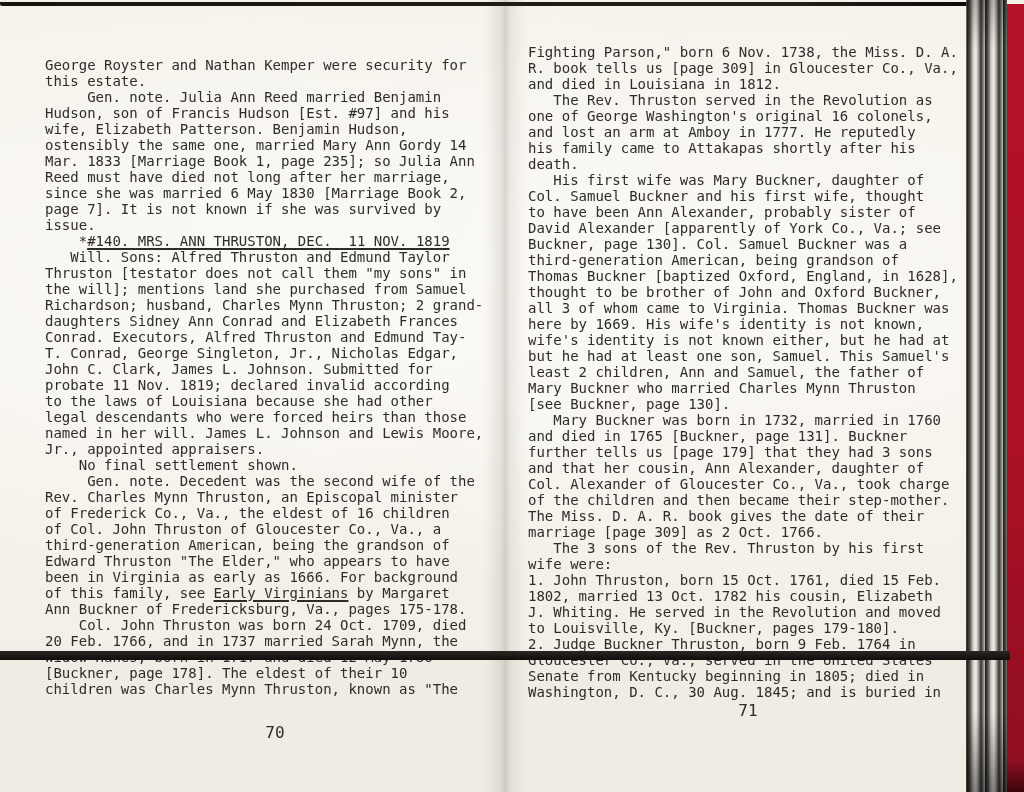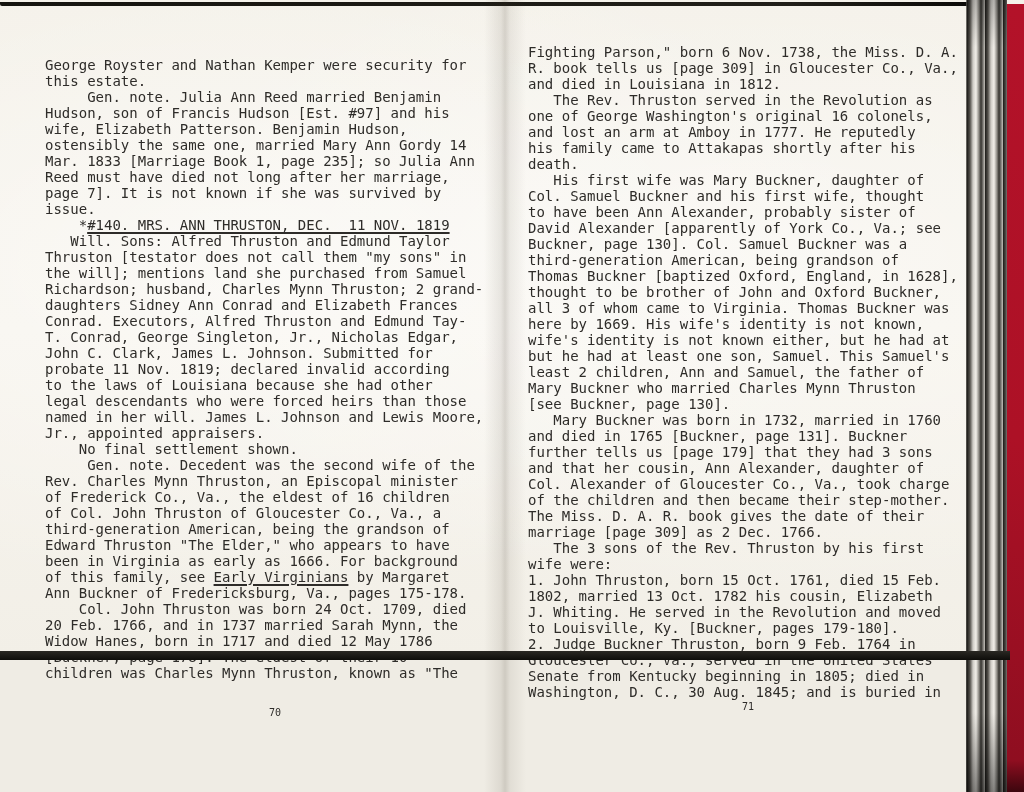--- a/index.html
+++ b/index.html
@@ -68,21 +68,21 @@
     font-size: 14px;
     line-height: 16px;
     letter-spacing: 0;
   }
   .page-left  .page-text { margin-top: 57px; }
   .page-right .page-text { margin-top: 44px; }
   .tline { white-space: pre; height: 16px; }
   .u { text-decoration: underline; text-underline-offset: 2px; text-decoration-thickness: 1.5px; }
   .page-number {
     color: var(--ink, #2e2c29);
-    font-size: 10px;
+    font-size: 16px;
     text-align: center;
     white-space: pre;
   }
   .page-left  .page-number { margin-top: 26px; }
   .page-right .page-number { margin-top: 1px; }
 </style>
 </head>
 <body>
 
 <div class="book">
@@ -92,20 +92,21 @@
   <div class="page page-left">
     <div class="page-text">
         <div class="tline"><span>George Royster and Nathan Kemper were security for</span></div>
         <div class="tline"><span>this estate.</span></div>
         <div class="tline"><span>     Gen. note. Julia Ann Reed married Benjamin</span></div>
         <div class="tline"><span>Hudson, son of Francis Hudson [Est. #97] and his</span></div>
         <div class="tline"><span>wife, Elizabeth Patterson. Benjamin Hudson,</span></div>
         <div class="tline"><span>ostensibly the same one, married Mary Ann Gordy 14</span></div>
         <div class="tline"><span>Mar. 1833 [Marriage Book 1, page 235]; so Julia Ann</span></div>
         <div class="tline"><span>Reed must have died not long after her marriage,</span></div>
+        <div class="tline"><span>since she was married 6 May 1830 [Marriage Book 2,</span></div>
         <div class="tline"><span>page 7]. It is not known if she was survived by</span></div>
         <div class="tline"><span>issue.</span></div>
         <div class="tline"><span>    *</span><span class="u">#140. MRS. ANN THRUSTON, DEC.  11 NOV. 1819</span></div>
         <div class="tline"><span>   Will. Sons: Alfred Thruston and Edmund Taylor</span></div>
         <div class="tline"><span>Thruston [testator does not call them "my sons" in</span></div>
         <div class="tline"><span>the will]; mentions land she purchased from Samuel</span></div>
         <div class="tline"><span>Richardson; husband, Charles Mynn Thruston; 2 grand-</span></div>
         <div class="tline"><span>daughters Sidney Ann Conrad and Elizabeth Frances</span></div>
         <div class="tline"><span>Conrad. Executors, Alfred Thruston and Edmund Tay-</span></div>
         <div class="tline"><span>T. Conrad, George Singleton, Jr., Nicholas Edgar,</span></div>
@@ -159,21 +160,21 @@
         <div class="tline"><span>least 2 children, Ann and Samuel, the father of</span></div>
         <div class="tline"><span>Mary Buckner who married Charles Mynn Thruston</span></div>
         <div class="tline"><span>[see Buckner, page 130].</span></div>
         <div class="tline"><span>   Mary Buckner was born in 1732, married in 1760</span></div>
         <div class="tline"><span>and died in 1765 [Buckner, page 131]. Buckner</span></div>
         <div class="tline"><span>further tells us [page 179] that they had 3 sons</span></div>
         <div class="tline"><span>and that her cousin, Ann Alexander, daughter of</span></div>
         <div class="tline"><span>Col. Alexander of Gloucester Co., Va., took charge</span></div>
         <div class="tline"><span>of the children and then became their step-mother.</span></div>
         <div class="tline"><span>The Miss. D. A. R. book gives the date of their</span></div>
-        <div class="tline"><span>marriage [page 309] as 2 Dec. 1766.</span></div>
+        <div class="tline"><span>marriage [page 309] as 2 Oct. 1766.</span></div>
         <div class="tline"><span>   The 3 sons of the Rev. Thruston by his first</span></div>
         <div class="tline"><span>wife were:</span></div>
         <div class="tline"><span>1. John Thruston, born 15 Oct. 1761, died 15 Feb.</span></div>
         <div class="tline"><span>1802, married 13 Oct. 1782 his cousin, Elizabeth</span></div>
         <div class="tline"><span>J. Whiting. He served in the Revolution and moved</span></div>
         <div class="tline"><span>to Louisville, Ky. [Buckner, pages 179-180].</span></div>
         <div class="tline"><span>2. Judge Buckner Thruston, born 9 Feb. 1764 in</span></div>
         <div class="tline"><span>Gloucester Co., Va.; served in the United States</span></div>
         <div class="tline"><span>Senate from Kentucky beginning in 1805; died in</span></div>
         <div class="tline"><span>Washington, D. C., 30 Aug. 1845; and is buried in</span></div>

